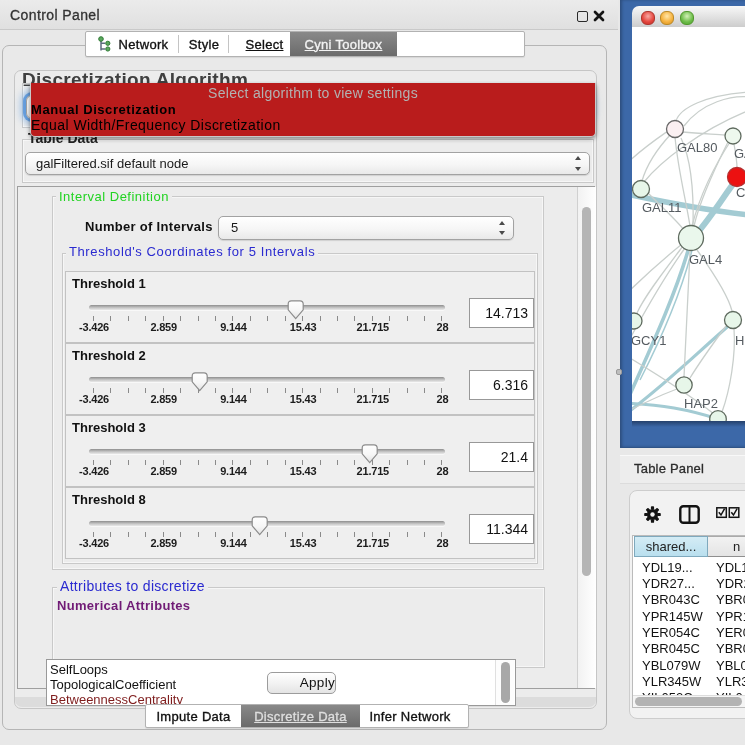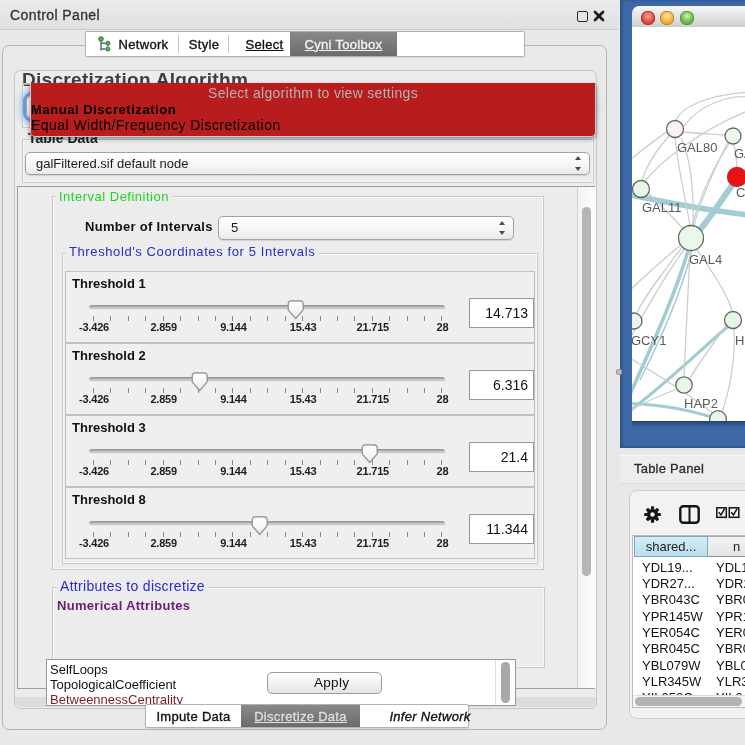--- a/index.html
+++ b/index.html
@@ -201,26 +201,26 @@
 <div class="glab" style="left:57px;top:579px;font-size:14px;color:#2a2ad0;letter-spacing:0.3px;">Attributes to discretize</div>
 <div class="ab" style="left:57px;top:598px;font-size:13px;font-weight:bold;color:#701a75;letter-spacing:0.3px;">Numerical Attributes</div>
 <div class="ab" style="left:46px;top:619px;width:470px;height:47px;background:#fff;border:1px solid #999;box-sizing:border-box;overflow:hidden;margin-top:40px;">
   <div style="position:absolute;left:3px;top:2px;font-size:13px;color:#111;">SelfLoops</div>
   <div style="position:absolute;left:3px;top:17px;font-size:13px;color:#111;">TopologicalCoefficient</div>
   <div style="position:absolute;left:3px;top:32px;font-size:13px;color:#7f1d1d;">BetweennessCentrality</div>
   <div style="position:absolute;right:1px;top:0;width:18px;height:100%;background:#fdfdfd;border-left:1px solid #e0e0e0;"></div>
   <div style="position:absolute;right:5px;top:2px;width:9px;height:41px;background:#a8a8a8;border-radius:4.5px;"></div>
 </div>
 
-<div class="ab" style="left:267px;top:672px;width:67px;height:20px;background:linear-gradient(#ffffff,#f0f0f0 60%,#e4e4e4);border:1px solid #9c9c9c;border-radius:5px;text-align:left;line-height:19px;font-size:13.5px;color:#111;letter-spacing:0.3px;padding-left:46px;">Apply</div>
+<div class="ab" style="left:267px;top:672px;width:67px;height:20px;background:linear-gradient(#ffffff,#f0f0f0 60%,#e4e4e4);border:1px solid #9c9c9c;border-radius:5px;text-align:right;line-height:19px;font-size:13.5px;color:#111;letter-spacing:0.3px;">Apply</div>
 
 <div class="tabbar" style="left:145px;top:704px;width:322px;height:22px;">
   <div class="tab" style="left:0;width:95px;">Impute Data</div>
   <div class="tab tabsel" style="left:95px;width:119px;color:#dedede;">Discretize Data</div>
-  <div class="tab" style="left:224px;width:120px;font-style:italic;">Infer Network</div>
+  <div class="tab" style="left:204px;width:120px;">Infer Network</div>
 </div>
 
 <div class="ab" style="left:620px;top:0;width:125px;height:448px;background:#3c68a8;box-shadow:inset 2px 0 3px rgba(0,0,0,0.25);border-bottom:1px solid #2f5488;box-sizing:border-box;"></div>
 
 <div class="ab" style="left:632px;top:6px;width:113px;height:21px;background:linear-gradient(#f8f8f8,#cdcdcd);border-radius:7px 0 0 0;border-bottom:1px solid #9a9a9a;"></div>
 <div class="ab" style="left:641px;top:11px;width:12px;height:12px;border-radius:6px;background:radial-gradient(circle at 50% 35%,#f8a9a4,#e4453c 60%,#c03028);border:0.5px solid #ad3830;"></div>
 <div class="ab" style="left:660px;top:11px;width:12px;height:12px;border-radius:6px;background:radial-gradient(circle at 50% 35%,#ffe6a8,#f5b03b 60%,#d19026);border:0.5px solid #bb8a28;"></div>
 <div class="ab" style="left:680px;top:11px;width:12px;height:12px;border-radius:6px;background:radial-gradient(circle at 50% 35%,#d2f0b6,#6cbc48 60%,#51a232);border:0.5px solid #53982f;"></div>
 
 <svg class="ab" style="left:632px;top:27px;" width="113" height="394" viewBox="0 0 113 394">

